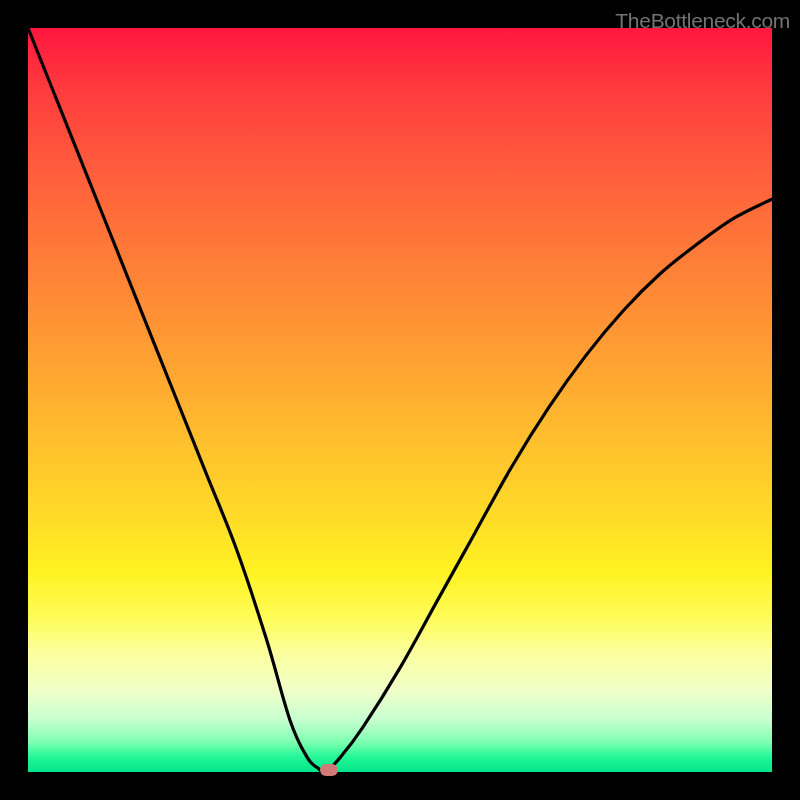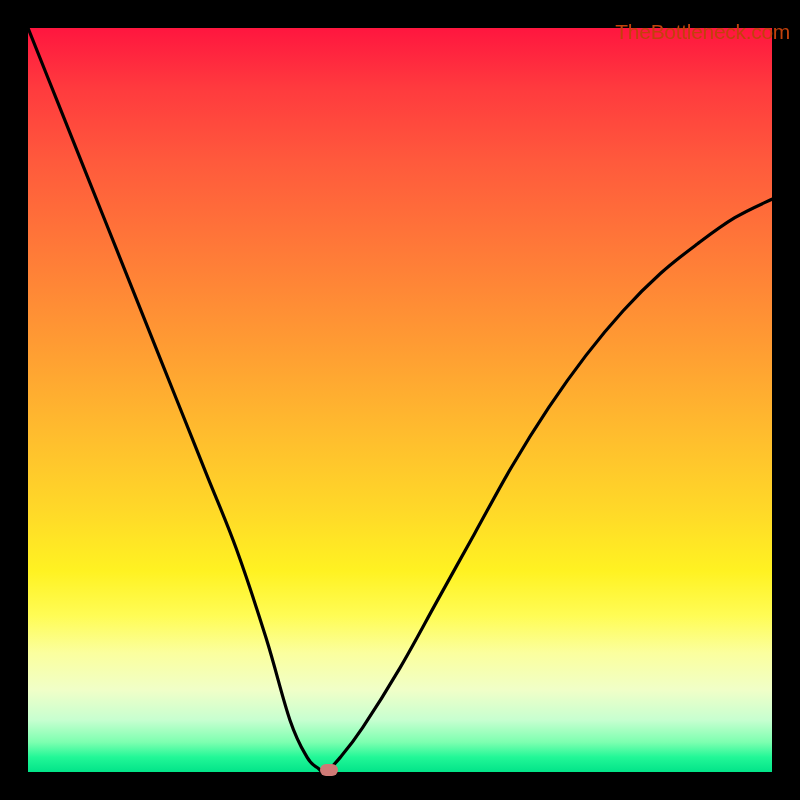--- a/index.html
+++ b/index.html
@@ -52,23 +52,23 @@
   }
   .marker {
     position: absolute;
     width: 18px;
     height: 12px;
     border-radius: 6px;
     background: #cf7a76;
   }
   .attribution {
     position: absolute;
-    top: 20px;
+    top: 9px;
     right: 10px;
-    color: #c2410c;
+    color: #737373;
     font-size: 21px;
     font-weight: 500;
     letter-spacing: -0.3px;
   }
 </style>
 </head>
 <body>
 
 <div class="frame">
   <div class="plot-area">

